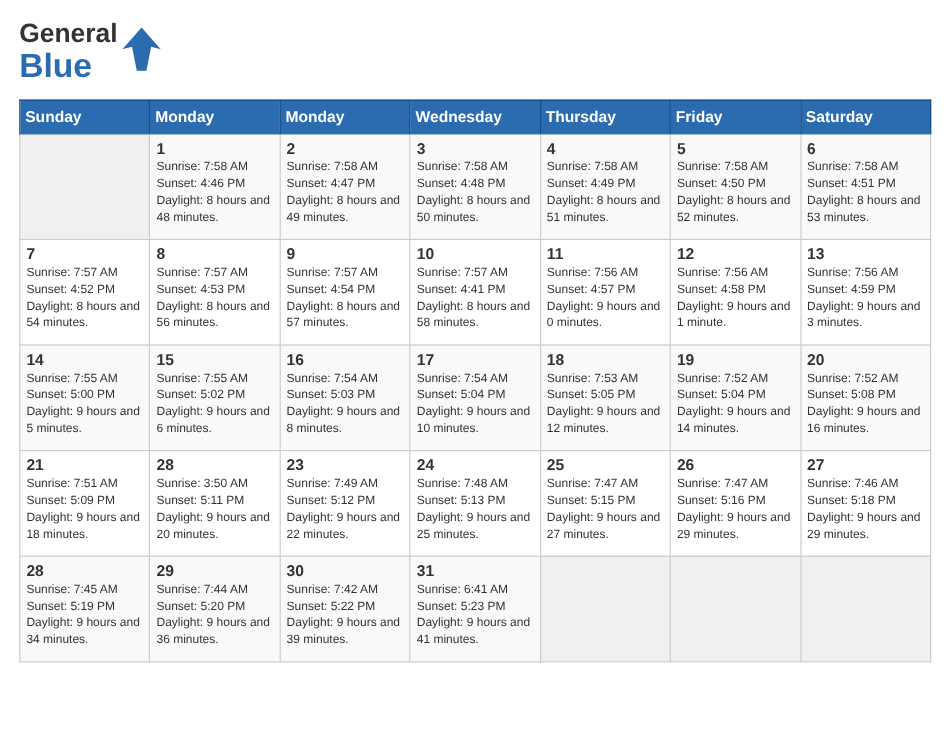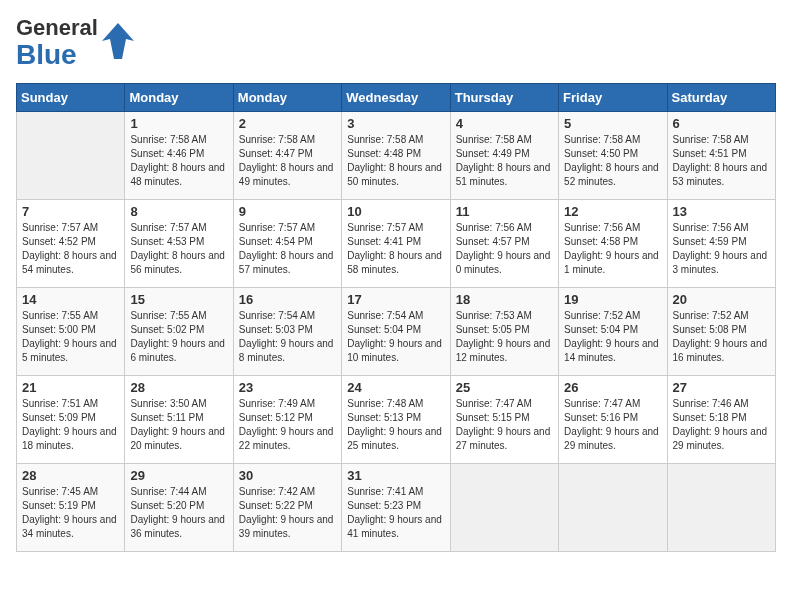--- a/index.html
+++ b/index.html
@@ -363,21 +363,21 @@
         <span class="day-num">30</span>
         <div class="day-info">
           <div>Sunrise: 7:42 AM</div>
           <div>Sunset: 5:22 PM</div>
           <div>Daylight: 9 hours and 39 minutes.</div>
         </div>
       </td>
         <td>
         <span class="day-num">31</span>
         <div class="day-info">
-          <div>Sunrise: 7:41 AM</div>
+          <div>Sunrise: 6:41 AM</div>
           <div>Sunset: 5:23 PM</div>
           <div>Daylight: 9 hours and 41 minutes.</div>
         </div>
       </td>
         <td class="empty-cell"></td>
         <td class="empty-cell"></td>
         <td class="empty-cell"></td>
       </tr>
     </tbody>
 </table>

